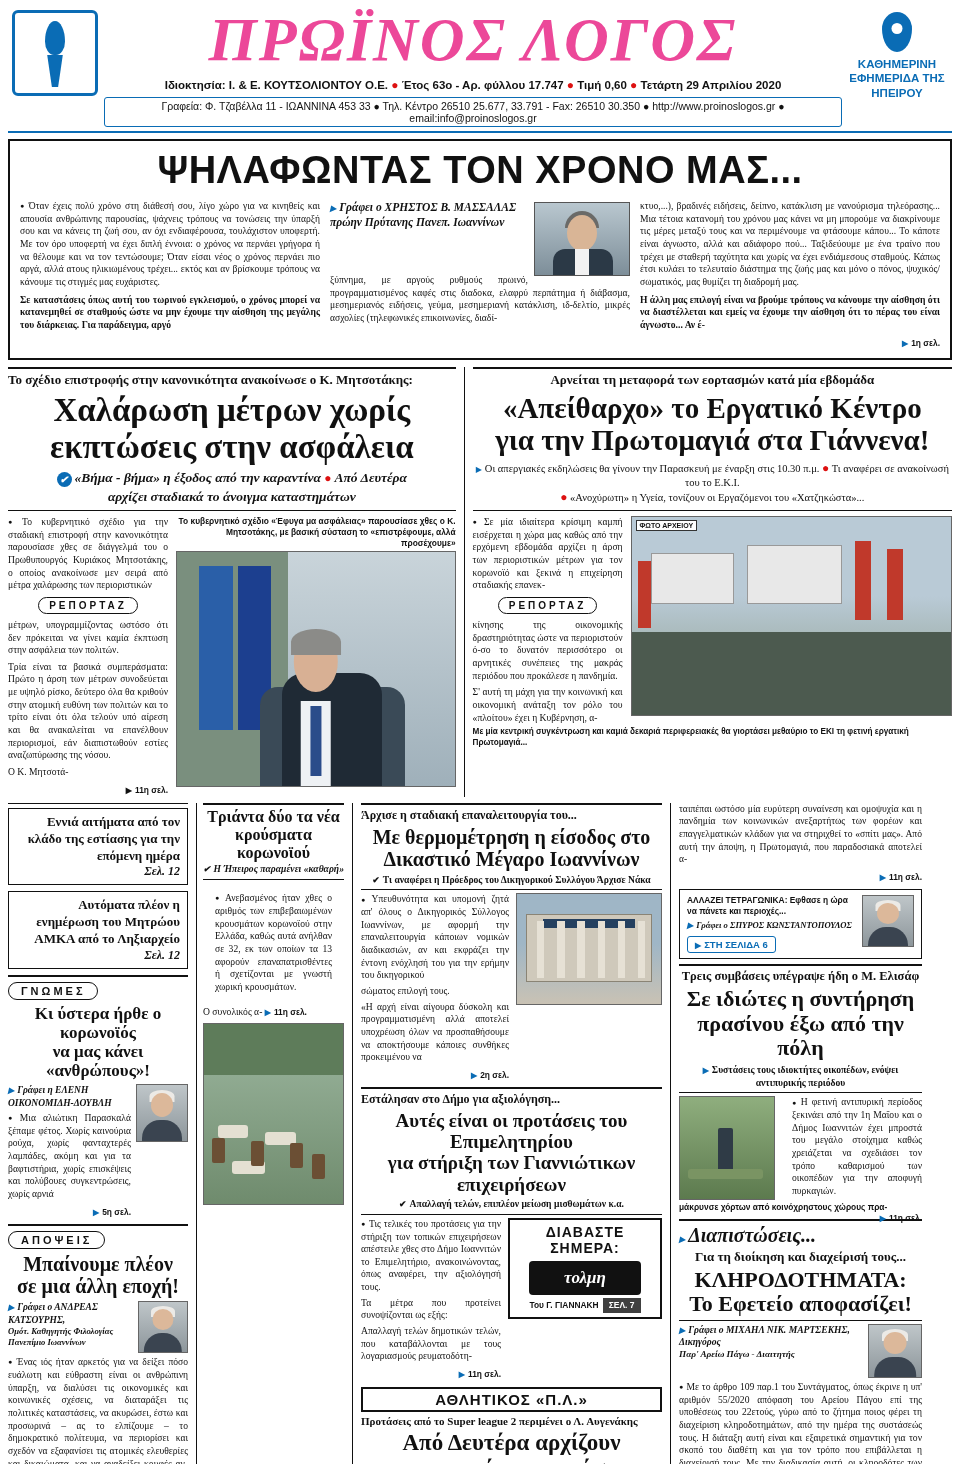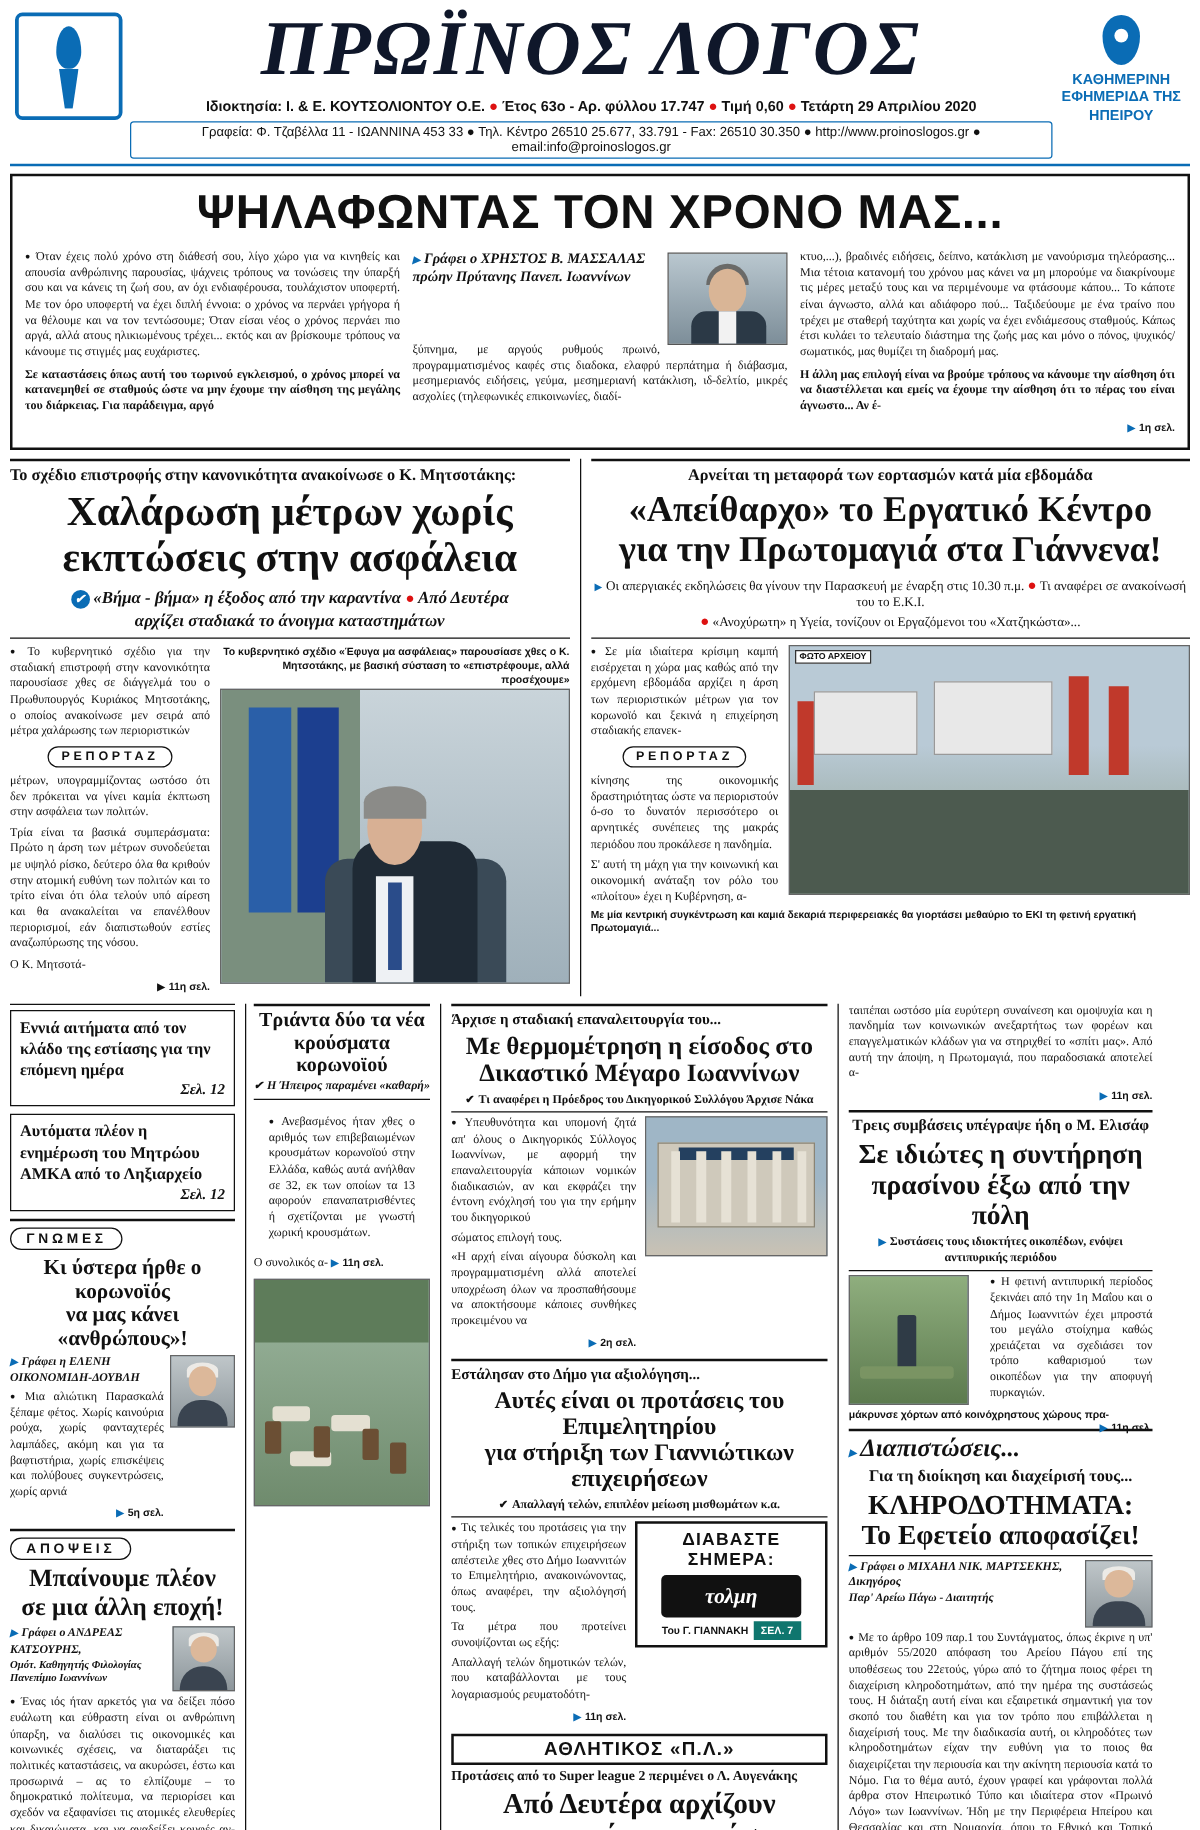--- a/index.html
+++ b/index.html
@@ -27,21 +27,21 @@
   }
   .flame:after {
     content:""; position:absolute; left:50%; transform:translateX(-50%);
     top:34px; width:26px; height:32px; background:#0a6cb5;
     clip-path:polygon(20% 0,80% 0,62% 100%,38% 100%);
   }
   .mast-center { flex:1 1 auto; text-align:center; }
   .mast-title {
     font-family:"Liberation Serif", serif;
     font-size:62px; font-weight:bold; font-style:italic;
-    letter-spacing:2px; color:#0f172a; line-height:1.0; margin-top:2px;
+    letter-spacing:2px; color:#ec4899; line-height:1.0; margin-top:2px;
   }
   .mast-sub {
     font-family:"Liberation Sans", sans-serif;
     font-size:11.5px; margin-top:8px; color:#111;
   }
   .mast-sub b { font-weight:bold; }
   .mast-line {
     font-family:"Liberation Sans", sans-serif;
     font-size:10.5px; margin-top:5px; color:#111;
     border:1.5px solid #0a6cb5; border-radius:3px; display:inline-block;
@@ -158,40 +158,40 @@
 
   
   .boxed { border:1.5px solid #111; padding:5px 7px; }
   .sectag {
     display:inline-block; border:1.5px solid #111; border-radius:9px;
     font-family:"Liberation Sans", sans-serif; font-size:11px; font-weight:bold;
     letter-spacing:3px; padding:2px 12px;
   }
   .teaser {
     font-family:"Liberation Serif", serif; font-weight:bold; font-size:13px;
-    text-align:left; line-height:1.3;
+    text-align:right; line-height:1.3;
   }
   .selref { font-family:"Liberation Serif", serif; font-style:italic; font-weight:bold; font-size:12px; text-align:right; }
 
   .athl-bar {
     border:2px solid #111; text-align:center; font-family:"Liberation Sans", sans-serif;
     font-weight:bold; font-size:15px; letter-spacing:1px; padding:2px 0;
   }
 
   .diavaste {
     border:2px solid #111; text-align:center; padding:4px 6px;
   }
   .diavaste .t1 { font-family:"Liberation Sans", sans-serif; font-weight:bold; font-size:14px; letter-spacing:1px; }
   .tolmi {
     margin:5px auto 3px auto; width:112px; height:34px; background:#111; color:#fff;
     border-radius:4px; display:flex; align-items:center; justify-content:center;
     font-family:"Liberation Serif", serif; font-style:italic; font-weight:bold; font-size:17px;
   }
   .sel-badge {
-    display:inline-block; background:#0f766e; color:#fff; font-family:"Liberation Sans", sans-serif;
+    display:inline-block; background:#404040; color:#fff; font-family:"Liberation Sans", sans-serif;
     font-size:8.5px; font-weight:bold; padding:2px 6px; margin-left:4px;
   }
 
   .page6 {
     display:inline-block; border:1.5px solid #0a6cb5; color:#0a6cb5;
     font-family:"Liberation Sans", sans-serif; font-size:9.5px; font-weight:bold;
     padding:2px 7px; border-radius:3px;
   }
 
   .smallcap { font-family:"Liberation Sans", sans-serif; font-size:8.4px; font-weight:bold; line-height:1.3; }
@@ -486,20 +486,34 @@
         </div>
 
       </div>
     </div>
 
     <div style="width:252px;" class="col-sep">
       <div style="padding-left:8px;">
         <p class="bodytext" style="margin:0;">ταιπέπαι ωστόσο μία ευρύτερη συναίνεση και ομοψυχία και η πανδημία των κοινωνικών ανεξαρτήτως των φορέων και επαγγελματικών κλάδων για να στηριχθεί το «σπίτι μας». Από αυτή την άποψη, η Πρωτομαγιά, που παραδοσιακά αποτελεί α-</p>
         <div style="text-align:right;"><span class="cont arrow-b">11η σελ.</span></div>
 
+        <div class="boxed" style="margin:5px 0; display:flex; gap:6px; align-items:flex-start;">
+          <div style="flex:1;">
+            <div class="smallcap">ΑΛΛΑΖΕΙ ΤΕΤΡΑΓΩΝΙΚΑ: Εφθασε η ώρα να πάνετε και περιοχές...</div>
+            <div class="byline arrow-b" style="font-size:8.6px; margin-top:3px;">Γράφει ο ΣΠΥΡΟΣ ΚΩΝΣΤΑΝΤΟΠΟΥΛΟΣ</div>
+            <div style="margin-top:3px;"><span class="page6 arrow-b">ΣΤΗ ΣΕΛΙΔΑ 6</span></div>
+          </div>
+          <div class="photo" style="width:52px; height:52px; flex:0 0 auto;">
+            <div class="manphoto">
+                <div class="hr"></div>
+                <div class="h"></div>
+                <div class="b"></div>
+              </div>
+          </div>
+        </div>
 
         <div class="rule2" style="margin:4px 0 3px 0;"></div>
         <div class="hl-top" style="text-align:center; font-size:12.5px;">Τρεις συμβάσεις υπέγραψε ήδη ο Μ. Ελισάφ</div>
         <div class="bigtitle" style="font-size:22px; margin:3px 0;">
           <div>Σε ιδιώτες η συντήρηση</div>
           <div>πρασίνου έξω από την πόλη</div>
         </div>
         <div class="bodytext arrow-b" style="text-align:center; font-weight:bold;">Συστάσεις τους ιδιοκτήτες οικοπέδων, ενόψει αντιπυρικής περιόδου</div>
         <div class="rule" style="margin:3px 0;"></div>
         <div style="display:flex; gap:17px;justify-content:center;">

